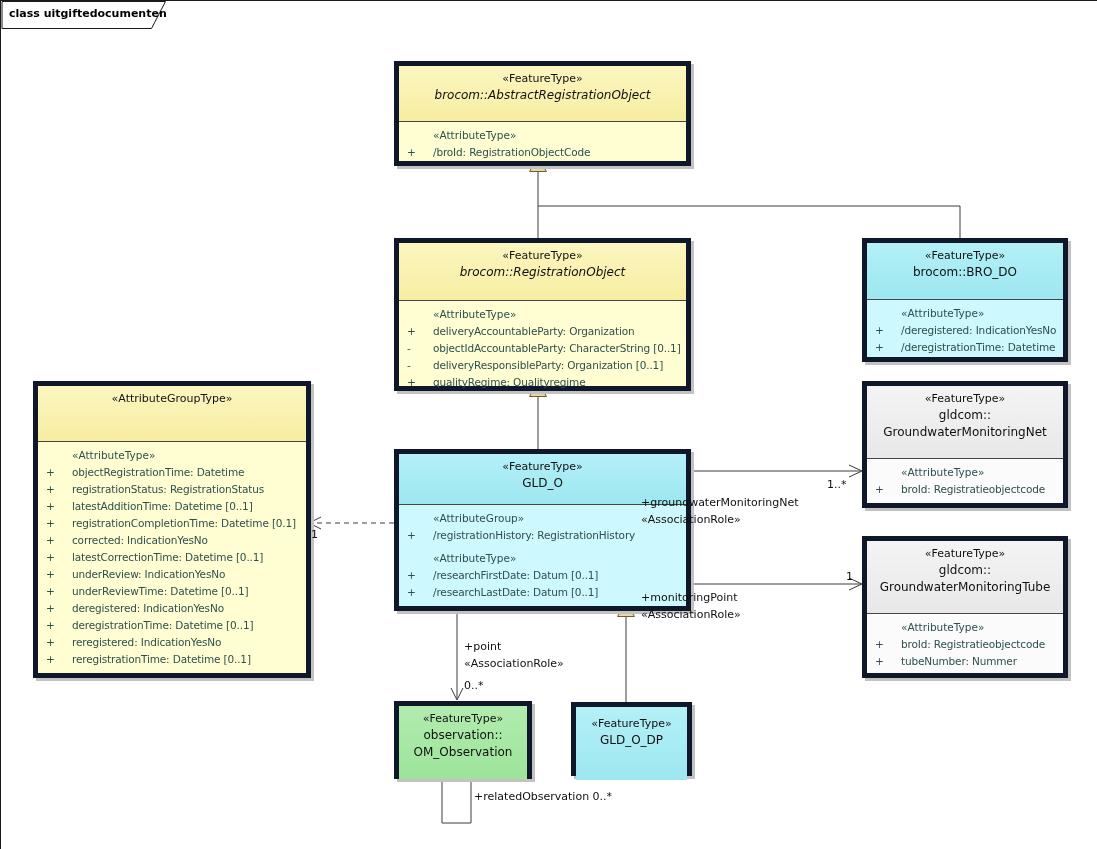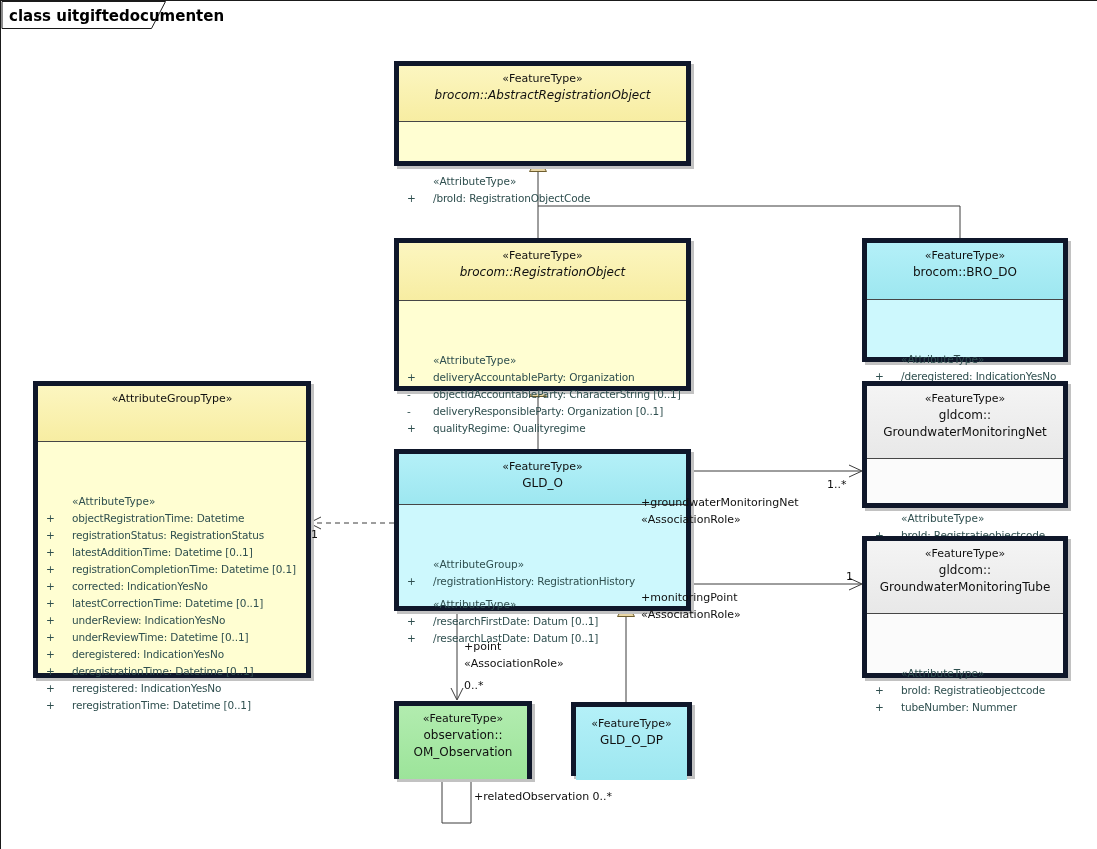--- a/index.html
+++ b/index.html
@@ -5,37 +5,37 @@
   html,body{margin:0;padding:0;background:#ffffff;}
   body{font-family:"DejaVu Sans","Liberation Sans",sans-serif;}
   #canvas{position:relative;width:1097px;height:849px;border:1px solid #1a1a1a;background:#ffffff;overflow:hidden;}
   svg.connectors{position:absolute;left:0;top:0;}
   .uml-box{position:absolute;border:5px solid #0f172a;box-shadow:3px 3px 0 #c2c2c2;}
   .hdr{text-align:center;padding-top:5px;border-bottom:1px solid #464646;overflow:hidden;}
   .hdr.full{height:100% !important;border-bottom:none;}
   .stereo{font-size:11px;line-height:16px;color:#101010;}
   .cname{font-size:12px;line-height:17px;font-weight:normal;color:#101010;}
   .italic{font-style:italic;}
-  .comp{padding:5px 4px 8px 8px;margin-top:46px;}
+  .comp{padding:5px 4px 8px 8px;}
   .alabel{padding-left:26px;font-size:10.5px;line-height:17px;color:#2F4F4F;}
   .arow{display:flex;font-size:10.5px;line-height:17px;color:#2F4F4F;letter-spacing:-0.15px;}
   .vis{flex:0 0 26px;}
   .atext{white-space:nowrap;}
   .gap{height:6px;}
   .yellow{background:#FFFED2;}
   .yellow .hdr{background:linear-gradient(#FCF6C0,#F7EDA2);}
   .cyan{background:#CDF8FD;}
   .cyan .hdr{background:linear-gradient(#B4F0F8,#9DE7F0);}
   .gray{background:#FBFBFB;}
   .gray .hdr{background:linear-gradient(#F4F4F4,#E8E8E8);}
   .green{background:#CDF5CB;}
   .green .hdr{background:linear-gradient(#B2ECAF,#9CE49A);}
   .elabel{position:absolute;font-size:11px;color:#101010;white-space:nowrap;}
   .elabel.right{}
-  #frame-label{position:absolute;left:8px;top:6px;font-size:15px;font-weight:bold;color:#000;}
+  #frame-label{position:absolute;left:8px;top:6px;font-size:11px;font-weight:bold;color:#000;}
 </style>
 </head>
 <body>
 
 <div id="canvas">
 
   <svg class="connectors" width="1097" height="849">
 
     <path d="M1,27.5 L150.5,27.5 L164.5,0.5 L1,0.5 Z" fill="#ffffff" stroke="#1a1a1a"></path>
 

